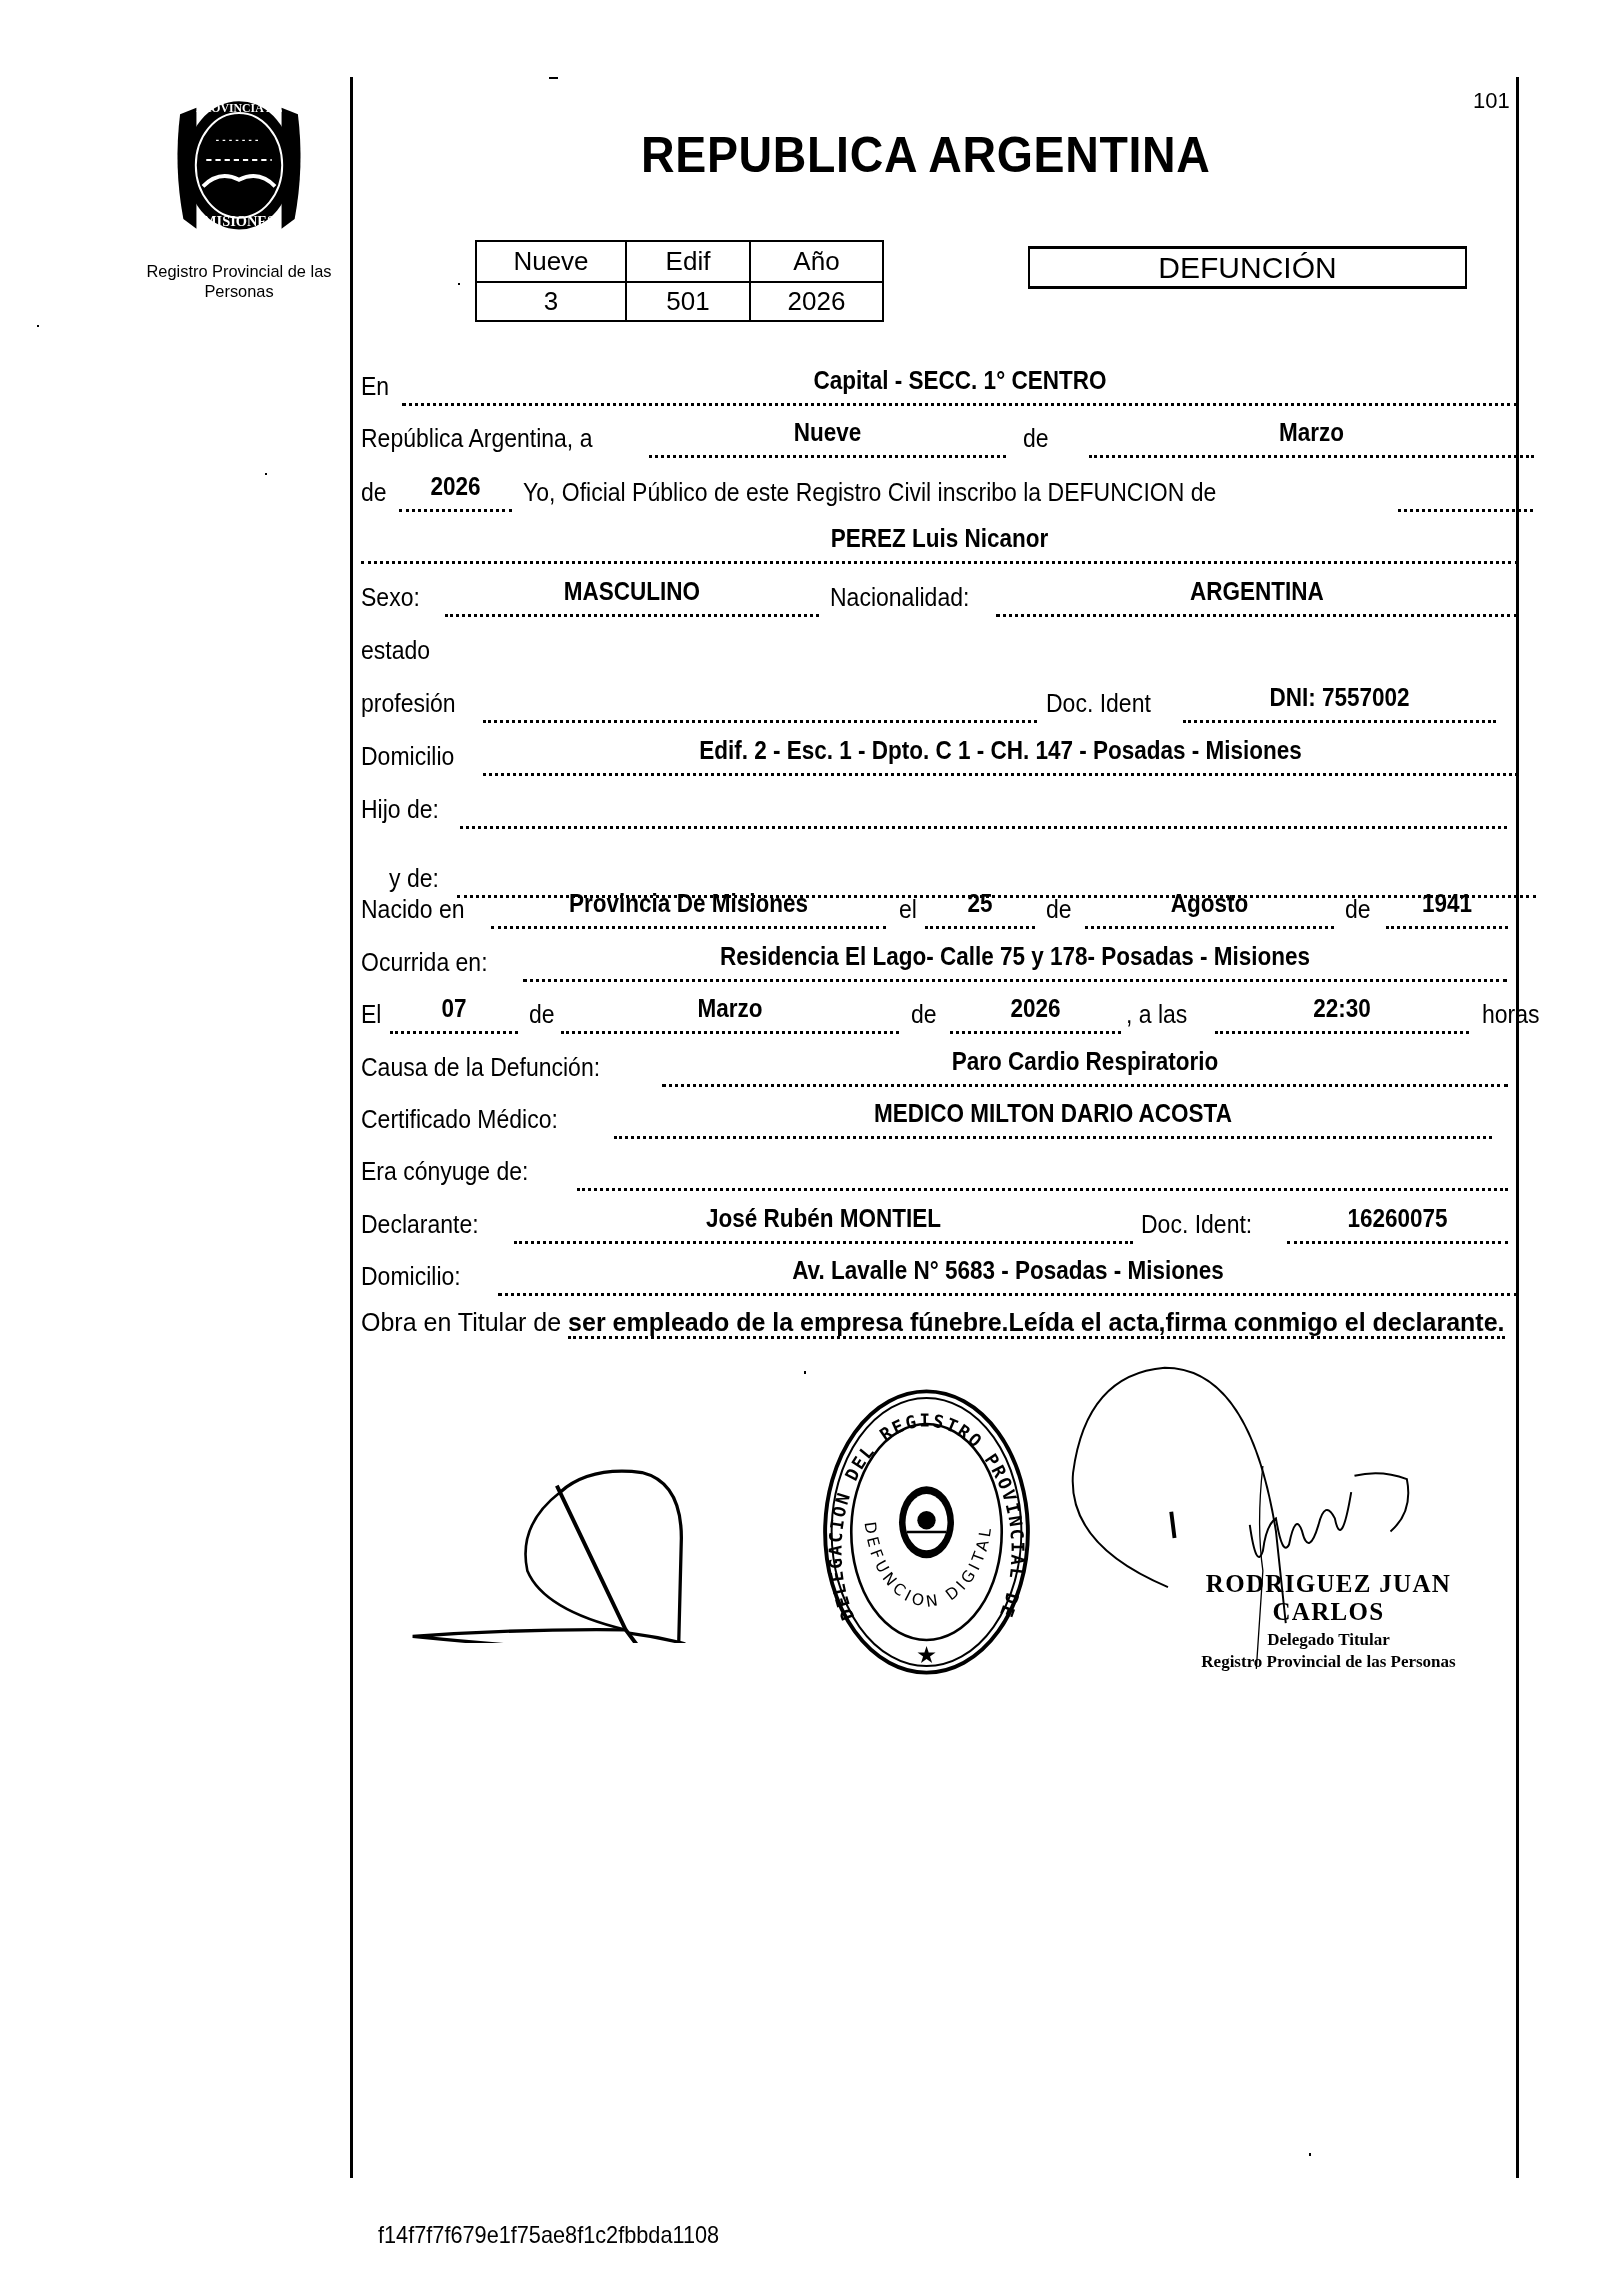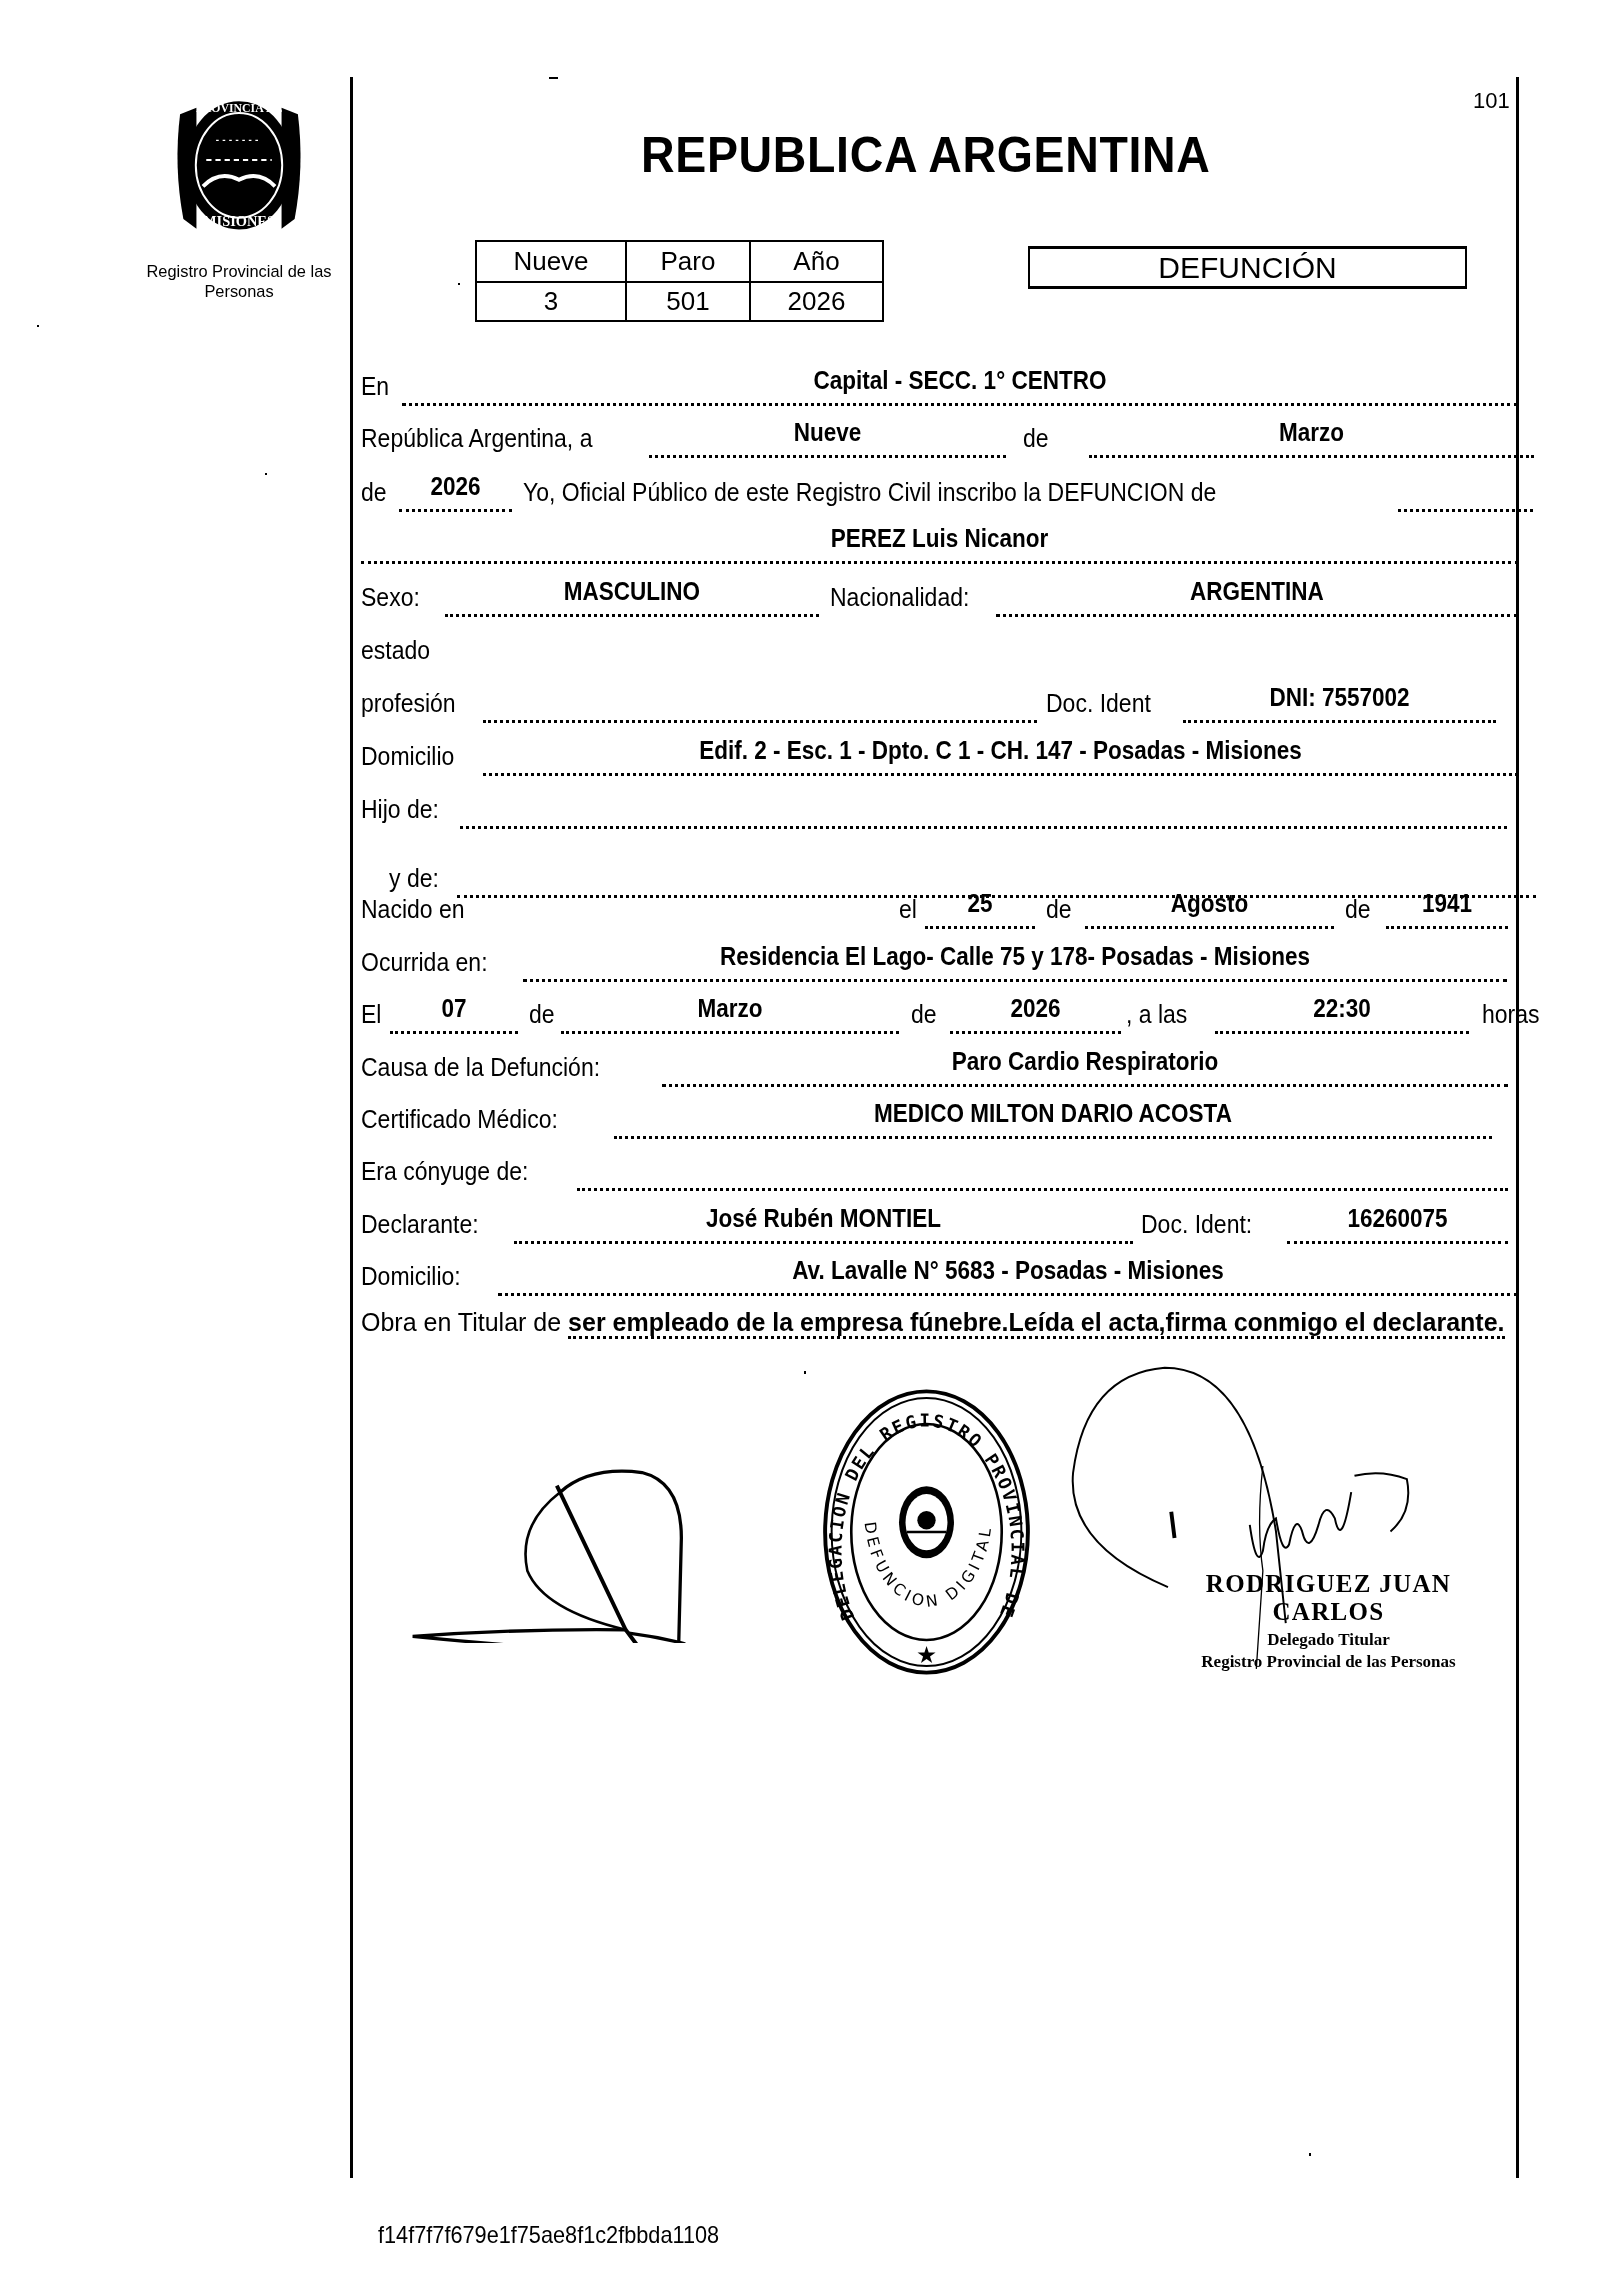--- a/index.html
+++ b/index.html
@@ -71,21 +71,21 @@
 <div class="abs speck" style="left:37px;top:325px;width:2px;height:2px;"></div>
 <div class="abs speck" style="left:265px;top:473px;width:2px;height:2px;"></div>
 
 <div class="abs pagenum">101</div>
 <div class="abs title">REPUBLICA ARGENTINA</div>
 
 <table class="abs tomo">
   <tbody>
       <tr class="hdr">
     <td class="c1">Nueve</td>
-    <td class="c2">Paro</td>
+    <td class="c2">Edif</td>
     <td class="c3">Año</td>
   </tr>
   <tr>
     <td class="c1">3</td>
     <td class="c2">501</td>
     <td class="c3">2026</td>
   </tr>
 </tbody>
   </table>
 <div class="abs speck" style="left:458px;top:283px;width:2px;height:2px;"></div>
@@ -169,20 +169,23 @@
 
 <div class="row" style="top:860px;margin-left:28px;">
   <span class="lbl" style="left:0;">y de:</span>
   <div class="fld" style="left:68px;width:1079px;">
     <span class="val"></span>
   </div>
 </div>
 
 <div class="row" style="top:891px;">
   <span class="lbl" style="left:0;">Nacido en</span>
+  <div class="fld" style="left:130px;width:395px;">
+    <span class="val">Provincia De Misiones</span>
+  </div>
   <span class="lbl" style="left:538px;">el</span>
   <div class="fld" style="left:564px;width:110px;">
     <span class="val">25</span>
   </div>
   <span class="lbl" style="left:685px;">de</span>
   <div class="fld" style="left:724px;width:249px;">
     <span class="val">Agosto</span>
   </div>
   <span class="lbl" style="left:984px;">de</span>
   <div class="fld" style="left:1025px;width:122px;">

